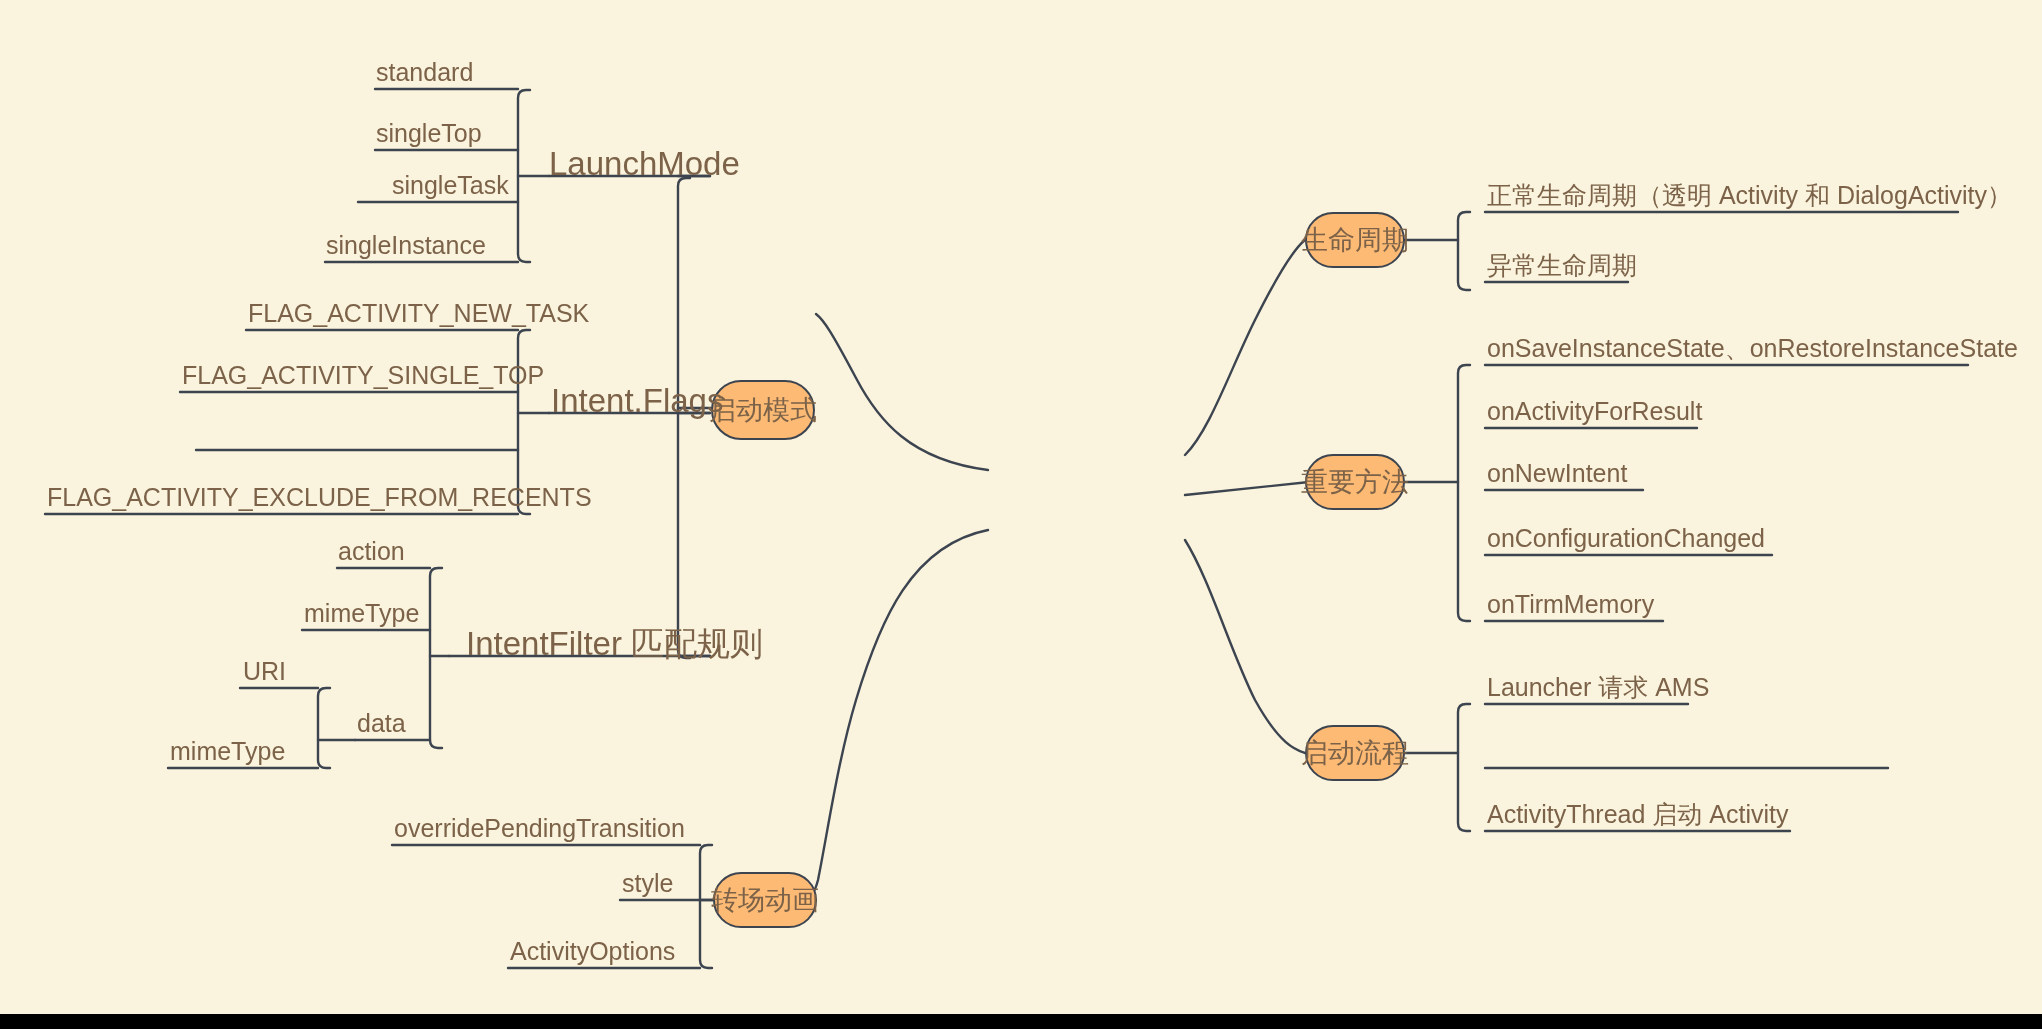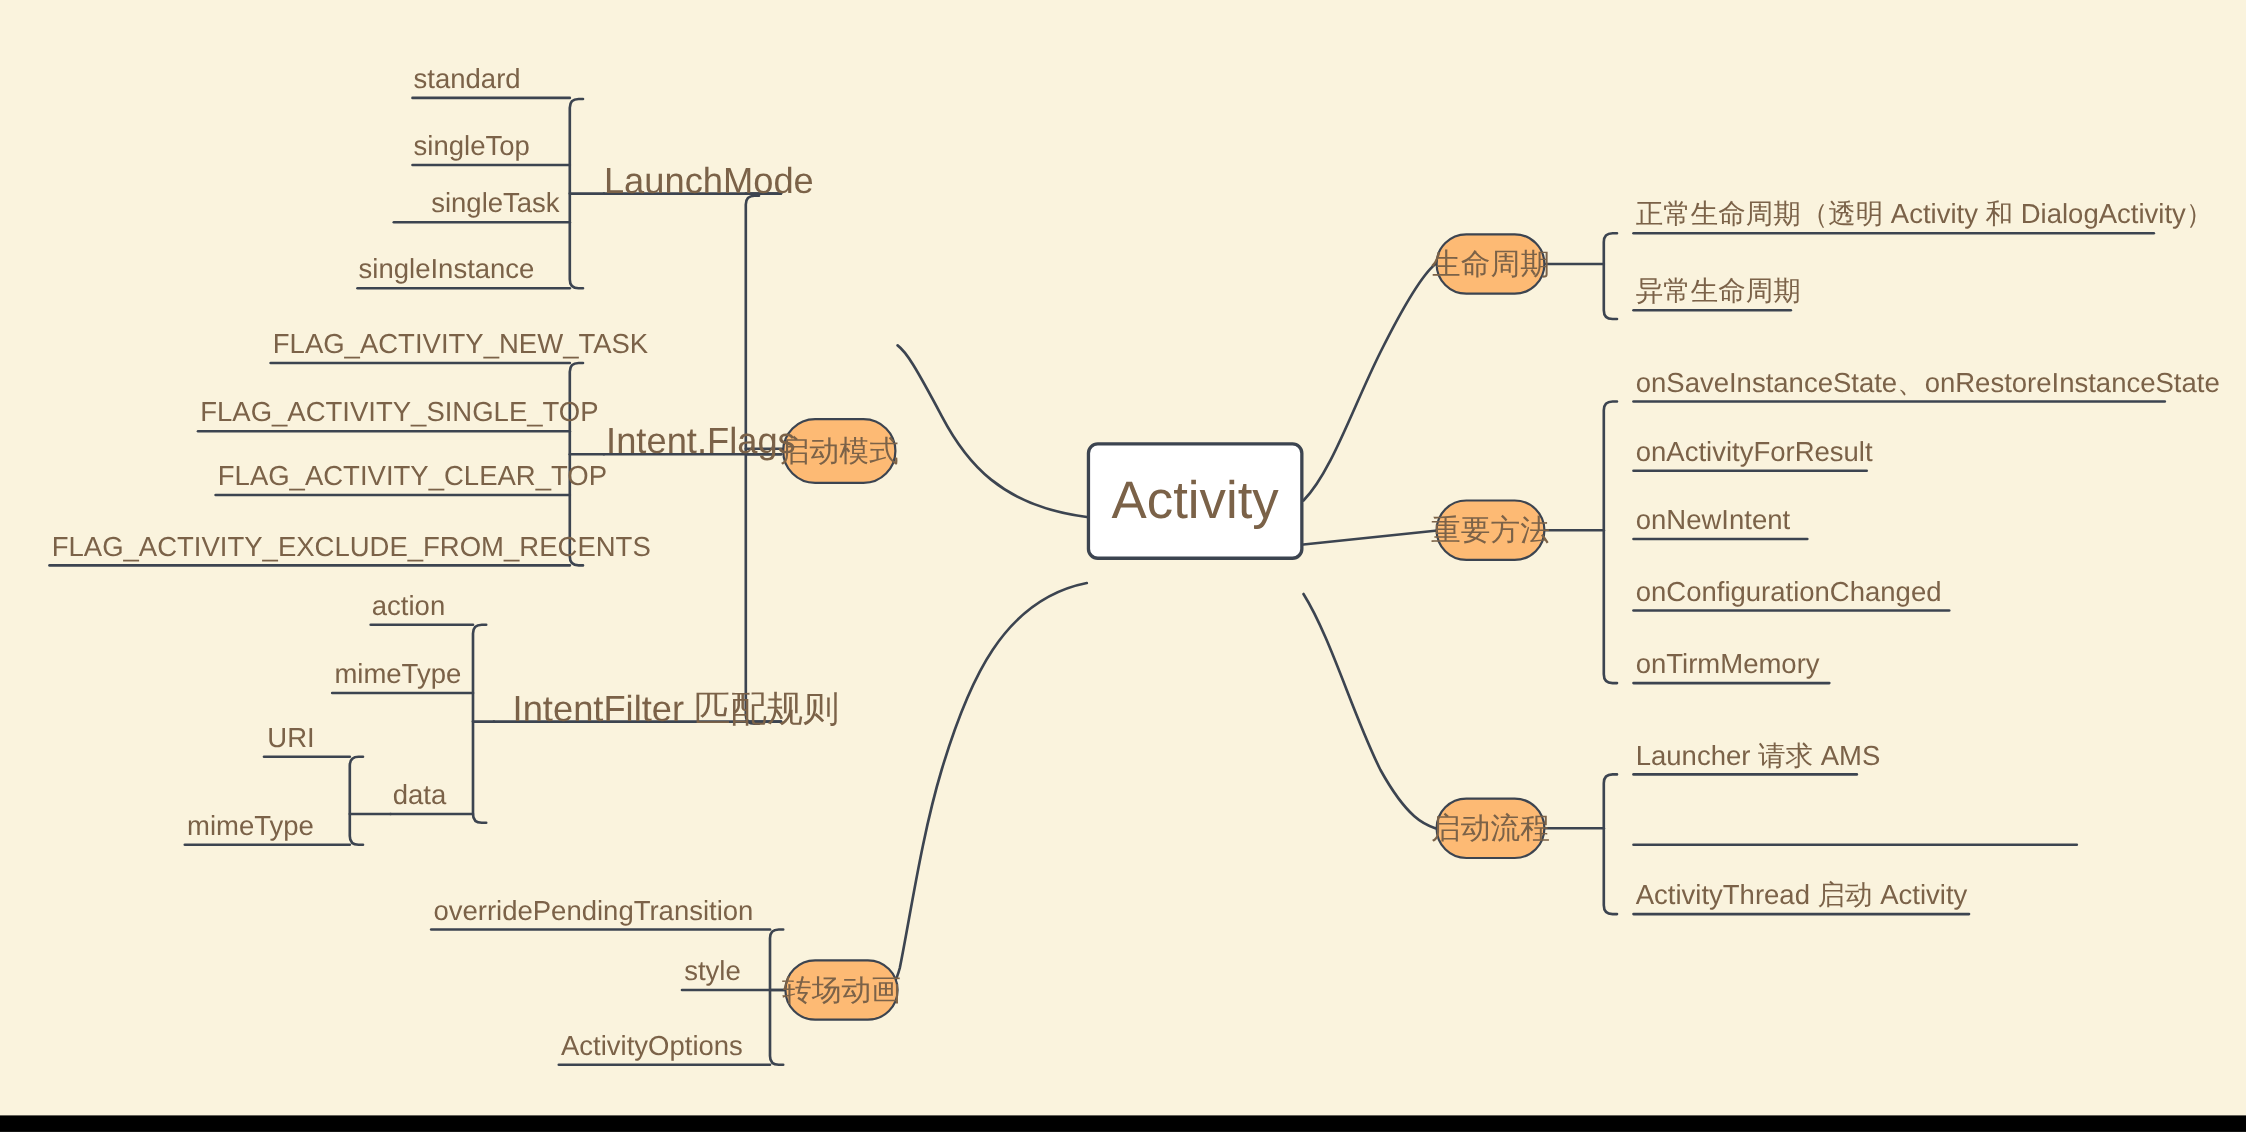--- a/index.html
+++ b/index.html
@@ -151,23 +151,20 @@
       <path d="M 1485 621 L 1663 621"></path>
 
       <path d="M 1470 704 L 1466 704 Q 1458 704 1458 712 L 1458 823 Q 1458 831 1466 831 L 1470 831"></path>
       <path d="M 1405 753 L 1458 753"></path>
       <path d="M 1485 704 L 1688 704"></path>
       <path d="M 1485 768 L 1888 768"></path>
       <path d="M 1485 831 L 1790 831"></path>
     </g>
   </svg>
 
-  <div class="node-root" style="left:988px; top:455px; width:197px; height:107px; transform:translateY(-53px);">
-    <span>Activity</span>
-  </div>
 
   <div class="node-oval" style="left:711px; top:380px; width:104px; height:60px;">
     <span>启动模式</span>
   </div>
 
   <div class="node-oval" style="left:713px; top:872px; width:104px; height:56px;">
     <span>转场动画</span>
   </div>
 
   <div class="node-oval" style="left:1305px; top:212px; width:100px; height:56px;">
@@ -186,21 +183,20 @@
 
   <div class="lbl leaf-label" style="left:376px; top:60px;">standard</div>
   <div class="lbl leaf-label" style="left:376px; top:121px;">singleTop</div>
   <div class="lbl leaf-label" style="left:360px; top:173px;margin-left:32px;">singleTask</div>
   <div class="lbl leaf-label" style="left:326px; top:233px;">singleInstance</div>
 
   <div class="lbl mid-label" style="left:551px; top:384px;">Intent.Flags</div>
 
   <div class="lbl leaf-label" style="left:248px; top:301px;">FLAG_ACTIVITY_NEW_TASK</div>
   <div class="lbl leaf-label" style="left:182px; top:363px;">FLAG_ACTIVITY_SINGLE_TOP</div>
-  <div class="lbl leaf-label" style="left:198px; top:421px;">FLAG_ACTIVITY_CLEAR_TOP</div>
   <div class="lbl leaf-label" style="left:47px; top:485px;">FLAG_ACTIVITY_EXCLUDE_FROM_RECENTS</div>
 
   <div class="lbl mid-label" style="left:466px; top:627px;">IntentFilter 匹配规则</div>
 
   <div class="lbl leaf-label" style="left:338px; top:539px;">action</div>
   <div class="lbl leaf-label" style="left:304px; top:601px;">mimeType</div>
   <div class="lbl leaf-label" style="left:357px; top:711px;">data</div>
   <div class="lbl leaf-label" style="left:243px; top:659px;">URI</div>
   <div class="lbl leaf-label" style="left:170px; top:739px;">mimeType</div>
 

